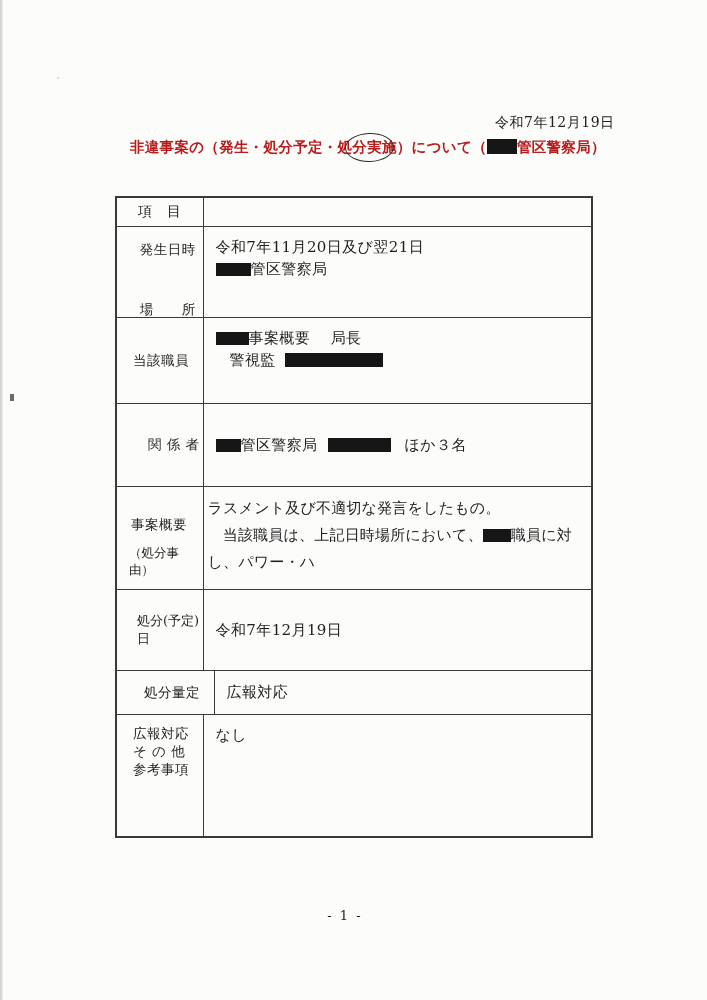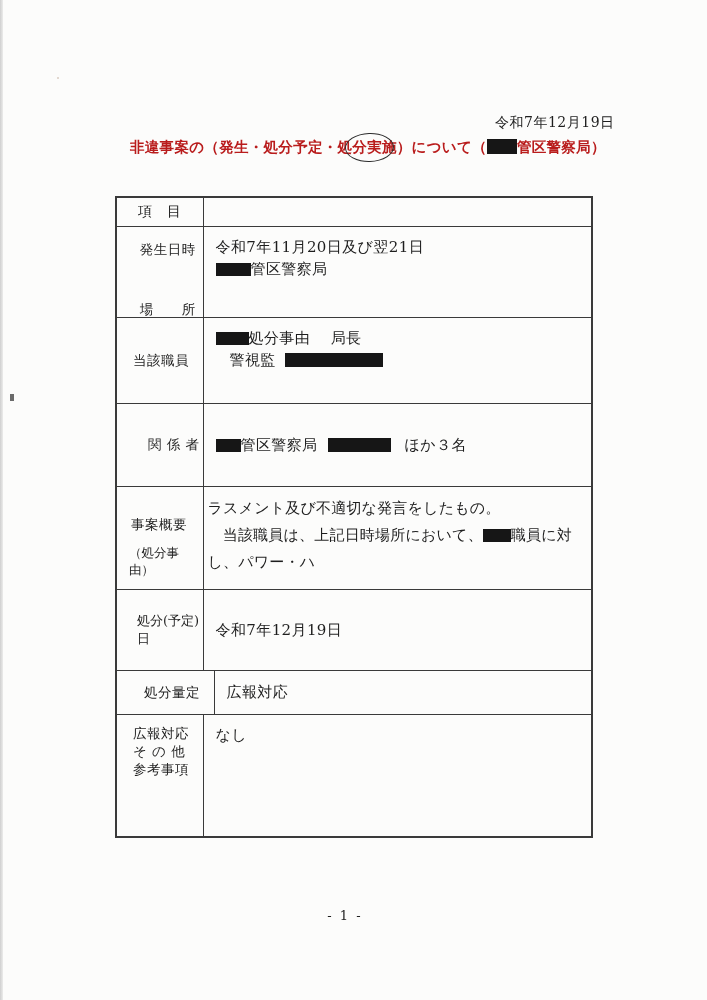--- a/index.html
+++ b/index.html
@@ -128,21 +128,21 @@
     </div>
     <div class="cell-content">
       <div>令和7年11月20日及び翌21日</div>
       <div><span class="redaction r-occ"></span><span>管区警察局</span></div>
     </div>
   </div>
 
   <div class="t-row row-official">
     <div class="cell-label">当該職員</div>
     <div class="cell-content">
-      <div><span class="redaction r-off1"></span><span>処分事由　 局長</span></div>
+      <div><span class="redaction r-off1"></span><span>事案概要　 局長</span></div>
       <div class="indent-1"><span>警視監</span><span class="redaction r-off2"></span></div>
     </div>
   </div>
 
   <div class="t-row row-related">
     <div class="cell-label">関 係 者</div>
     <div class="cell-content">
       <span class="redaction r-rel1"></span>
         <span>管区警察局</span>
         <span class="redaction r-rel2"></span>

